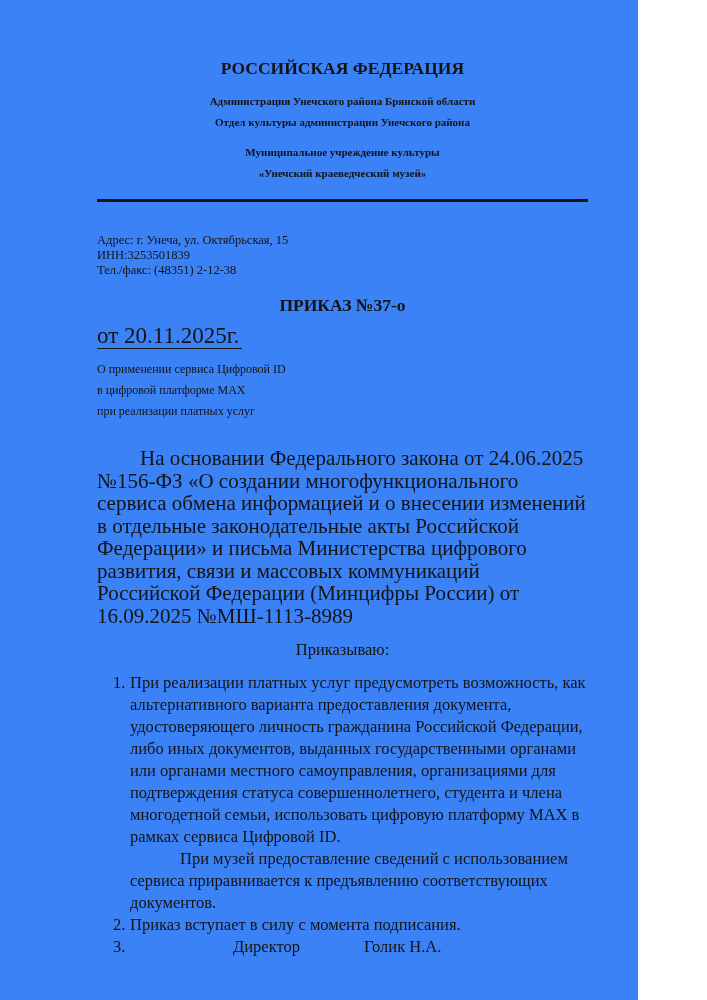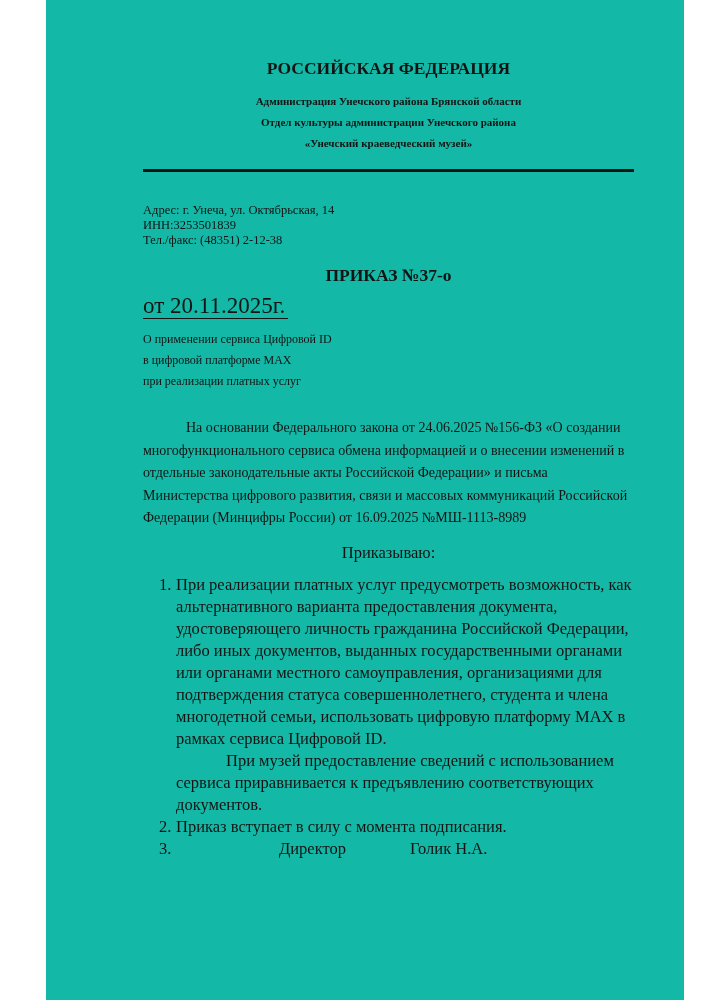--- a/index.html
+++ b/index.html
@@ -2,25 +2,24 @@
 <html><head>
 <meta charset="utf-8">
 <style>
   html, body { margin: 0; padding: 0; background: #ffffff; }
   .page {
     position: relative;
     width: 638px;
     height: 1000px;
     box-sizing: border-box;
     padding: 58px 50px 0 97px;
-    background: #14b8a6;
+    background: #3b82f6;
     color: #141414;
     font-family: "Liberation Serif", serif;
     overflow: hidden;
-    margin-left: 46px;
   }
   .center { text-align: center; }
 
   .lh-country { font-size: 17.5px; font-weight: bold; line-height: 21px; }
   .lh-org     { font-size: 11px;   font-weight: bold; line-height: 21px; }
   .lh-group1  { margin-top: 12px; }
   .lh-group2  { margin-top: 9px; }
 
   .rule { height: 3px; background: #151515; margin-top: 15px; }
 
@@ -28,21 +27,21 @@
 
   .order-title { margin-top: 16px; font-size: 17.5px; font-weight: bold; line-height: 22px; font-family: Liberation Serif, serif; }
 
   .order-date { margin-top: 9px; font-size: 23px; line-height: 21px; }
   .order-date .u { border-bottom: 1.2px solid #141414; padding-right: 3px; }
 
   .subject { margin-top: 13px; font-size: 12px; line-height: 21px; }
 
   .preamble {
     margin: 25px 0 0 0;
-    font-size: 14px;
+    font-size: 21px;
     line-height: 22.5px;
     text-indent: 43px;
   }
 
   .command { margin-top: 12px; font-size: 16.5px; line-height: 22.5px; }
 
   .list { margin-top: 10px; font-size: 16.5px; line-height: 22px; }
   .list-item { position: relative; padding-left: 33px; }
   .list-item .num { position: absolute; left: 16px; top: 0; }
   .continuation { margin: 0; text-indent: 50px; }
@@ -52,27 +51,28 @@
 </style>
 </head>
 <body>
 
 <div class="page">
 
   <header>
     <div class="center lh-country">РОССИЙСКАЯ ФЕДЕРАЦИЯ</div>
     <div class="center lh-org lh-group1">Администрация Унечского района Брянской области</div>
     <div class="center lh-org">Отдел культуры администрации Унечского района</div>
+    <div class="center lh-org lh-group2">Муниципальное учреждение культуры</div>
     <div class="center lh-org">«Унечский краеведческий музей»</div>
   </header>
 
   <div class="rule"></div>
 
   <div class="contact">
-    <div>Адрес: г. Унеча, ул. Октябрьская, 14</div>
+    <div>Адрес: г. Унеча, ул. Октябрьская, 15</div>
     <div>ИНН:3253501839</div>
     <div>Тел./факс: (48351) 2-12-38</div>
   </div>
 
   <div class="order-title center">ПРИКАЗ №37-о</div>
 
   <div class="order-date">
     <span class="u">от 20.11.2025г.</span>
   </div>
 

